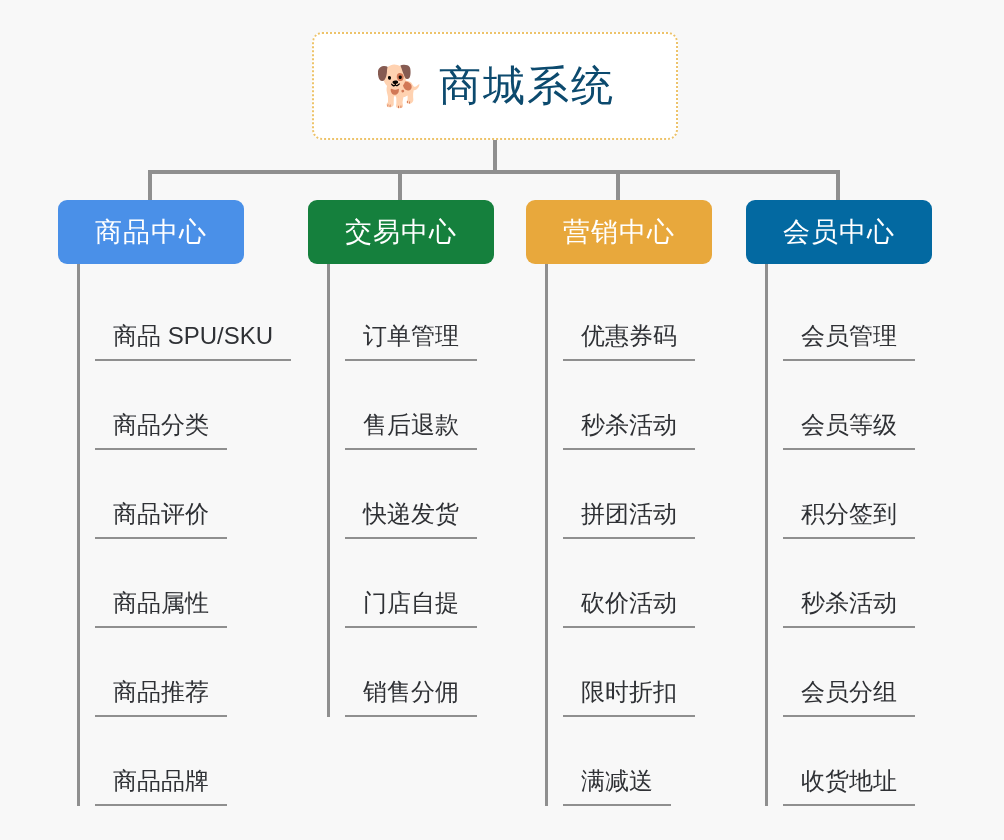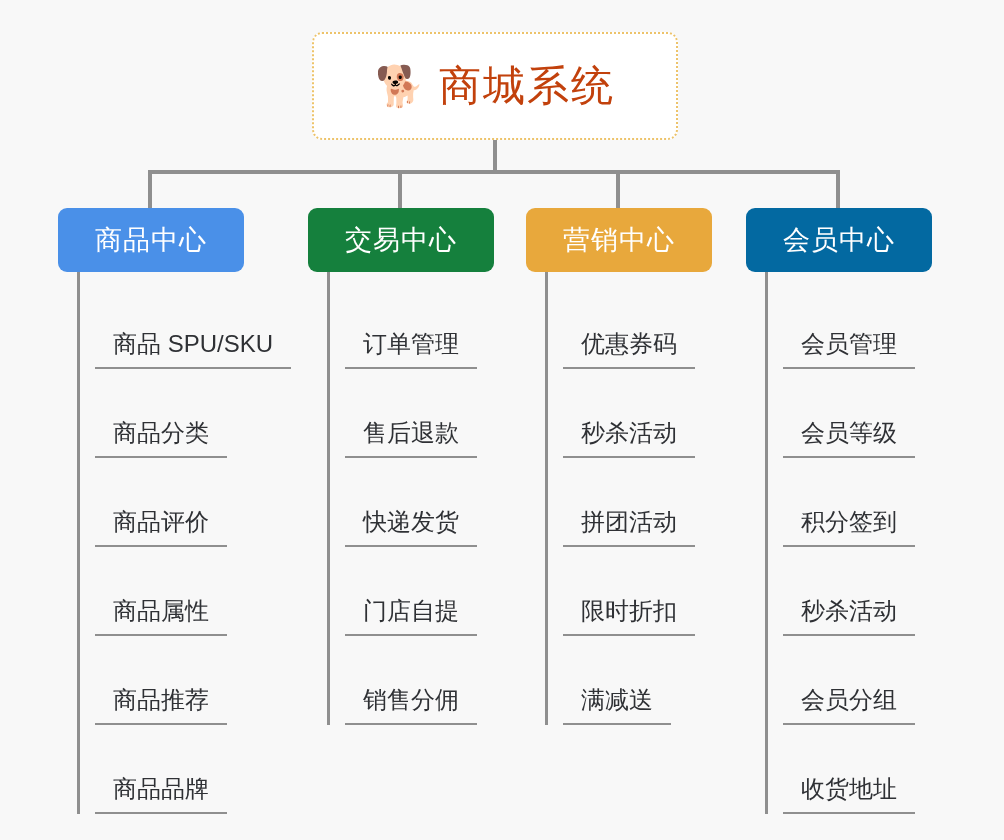--- a/index.html
+++ b/index.html
@@ -68,21 +68,21 @@
   }
   .conn-v-drop {
     top: 170px;
     width: 4px;
     height: 40px;
   }
 
   
   .column {
     position: absolute;
-    top: 208px;
+    top: 200px;
     width: 230px;
   }
   .cat-box {
     width: 186px;
     height: 64px;
     border-radius: 9px;
     display: flex;
     align-items: center;
     justify-content: center;
     color: #ffffff;
@@ -119,21 +119,21 @@
     line-height: 1.2;
   }
 </style>
 </head>
 <body style="background: rgb(248, 248, 248);">
 
 <div id="mindmap" style="background: rgb(248, 248, 248);">
 
   <div class="root-node" style="border-color: rgb(237, 195, 106); background: rgb(255, 255, 255);">
     <span class="root-emoji">🐕</span>
-    <span class="root-title" style="color: #c2410c;">商城系统</span>
+    <span class="root-title" style="color: #0c4a6e;">商城系统</span>
   </div>
 
   <div class="conn conn-v-root" style="background: rgb(143, 143, 143);"></div>
   <div class="conn conn-h-bus" style="background: rgb(143, 143, 143);"></div>
   <div class="conn conn-v-drop" style="left: 148px; background: rgb(143, 143, 143);"></div>
   <div class="conn conn-v-drop" style="left: 398px; background: rgb(143, 143, 143);"></div>
   <div class="conn conn-v-drop" style="left: 616px; background: rgb(143, 143, 143);"></div>
   <div class="conn conn-v-drop" style="left: 836px; background: rgb(143, 143, 143);"></div>
 
   <div class="column" style="left:58px">
@@ -193,20 +193,23 @@
       <div class="leaf-item">
           <span class="leaf-label">优惠券码</span>
         </div>
       <div class="leaf-item">
           <span class="leaf-label">秒杀活动</span>
         </div>
       <div class="leaf-item">
           <span class="leaf-label">拼团活动</span>
         </div>
       <div class="leaf-item">
+          <span class="leaf-label">砍价活动</span>
+        </div>
+      <div class="leaf-item">
           <span class="leaf-label">限时折扣</span>
         </div>
       <div class="leaf-item">
           <span class="leaf-label">满减送</span>
         </div>
     </div>
   </div>
 
   <div class="column" style="left:746px">
     <div class="cat-box" style="background: #0369a1;">

